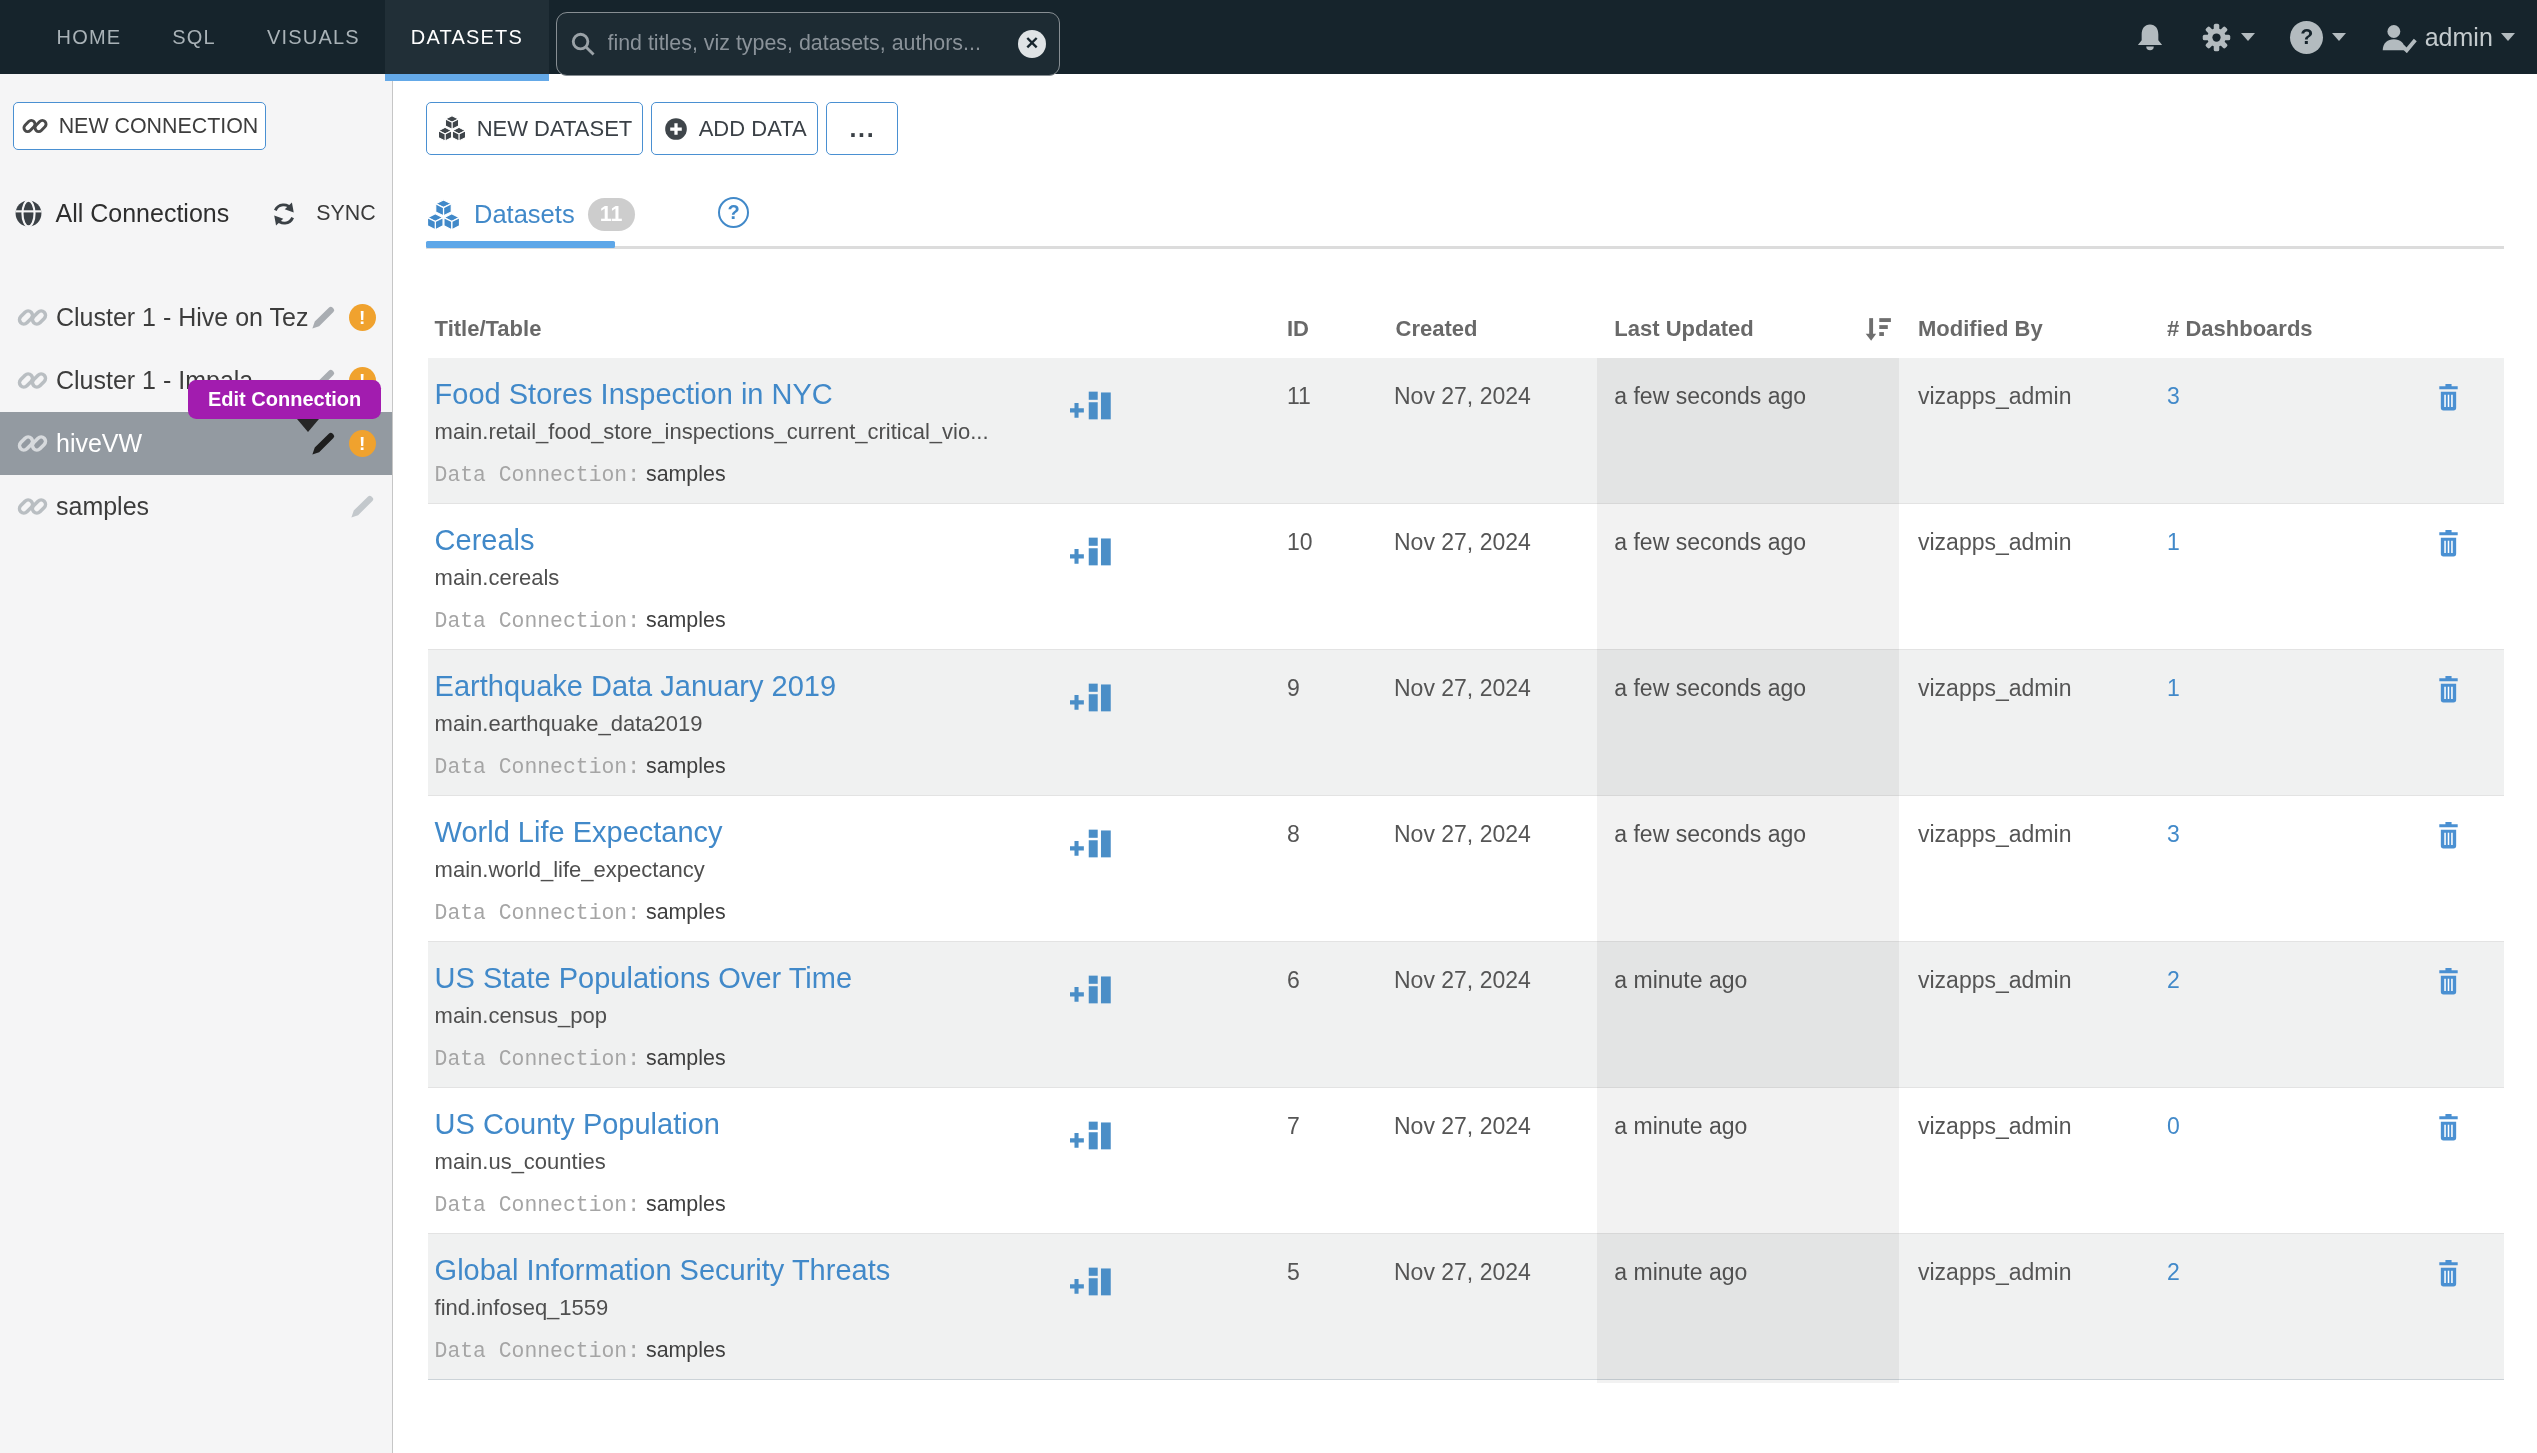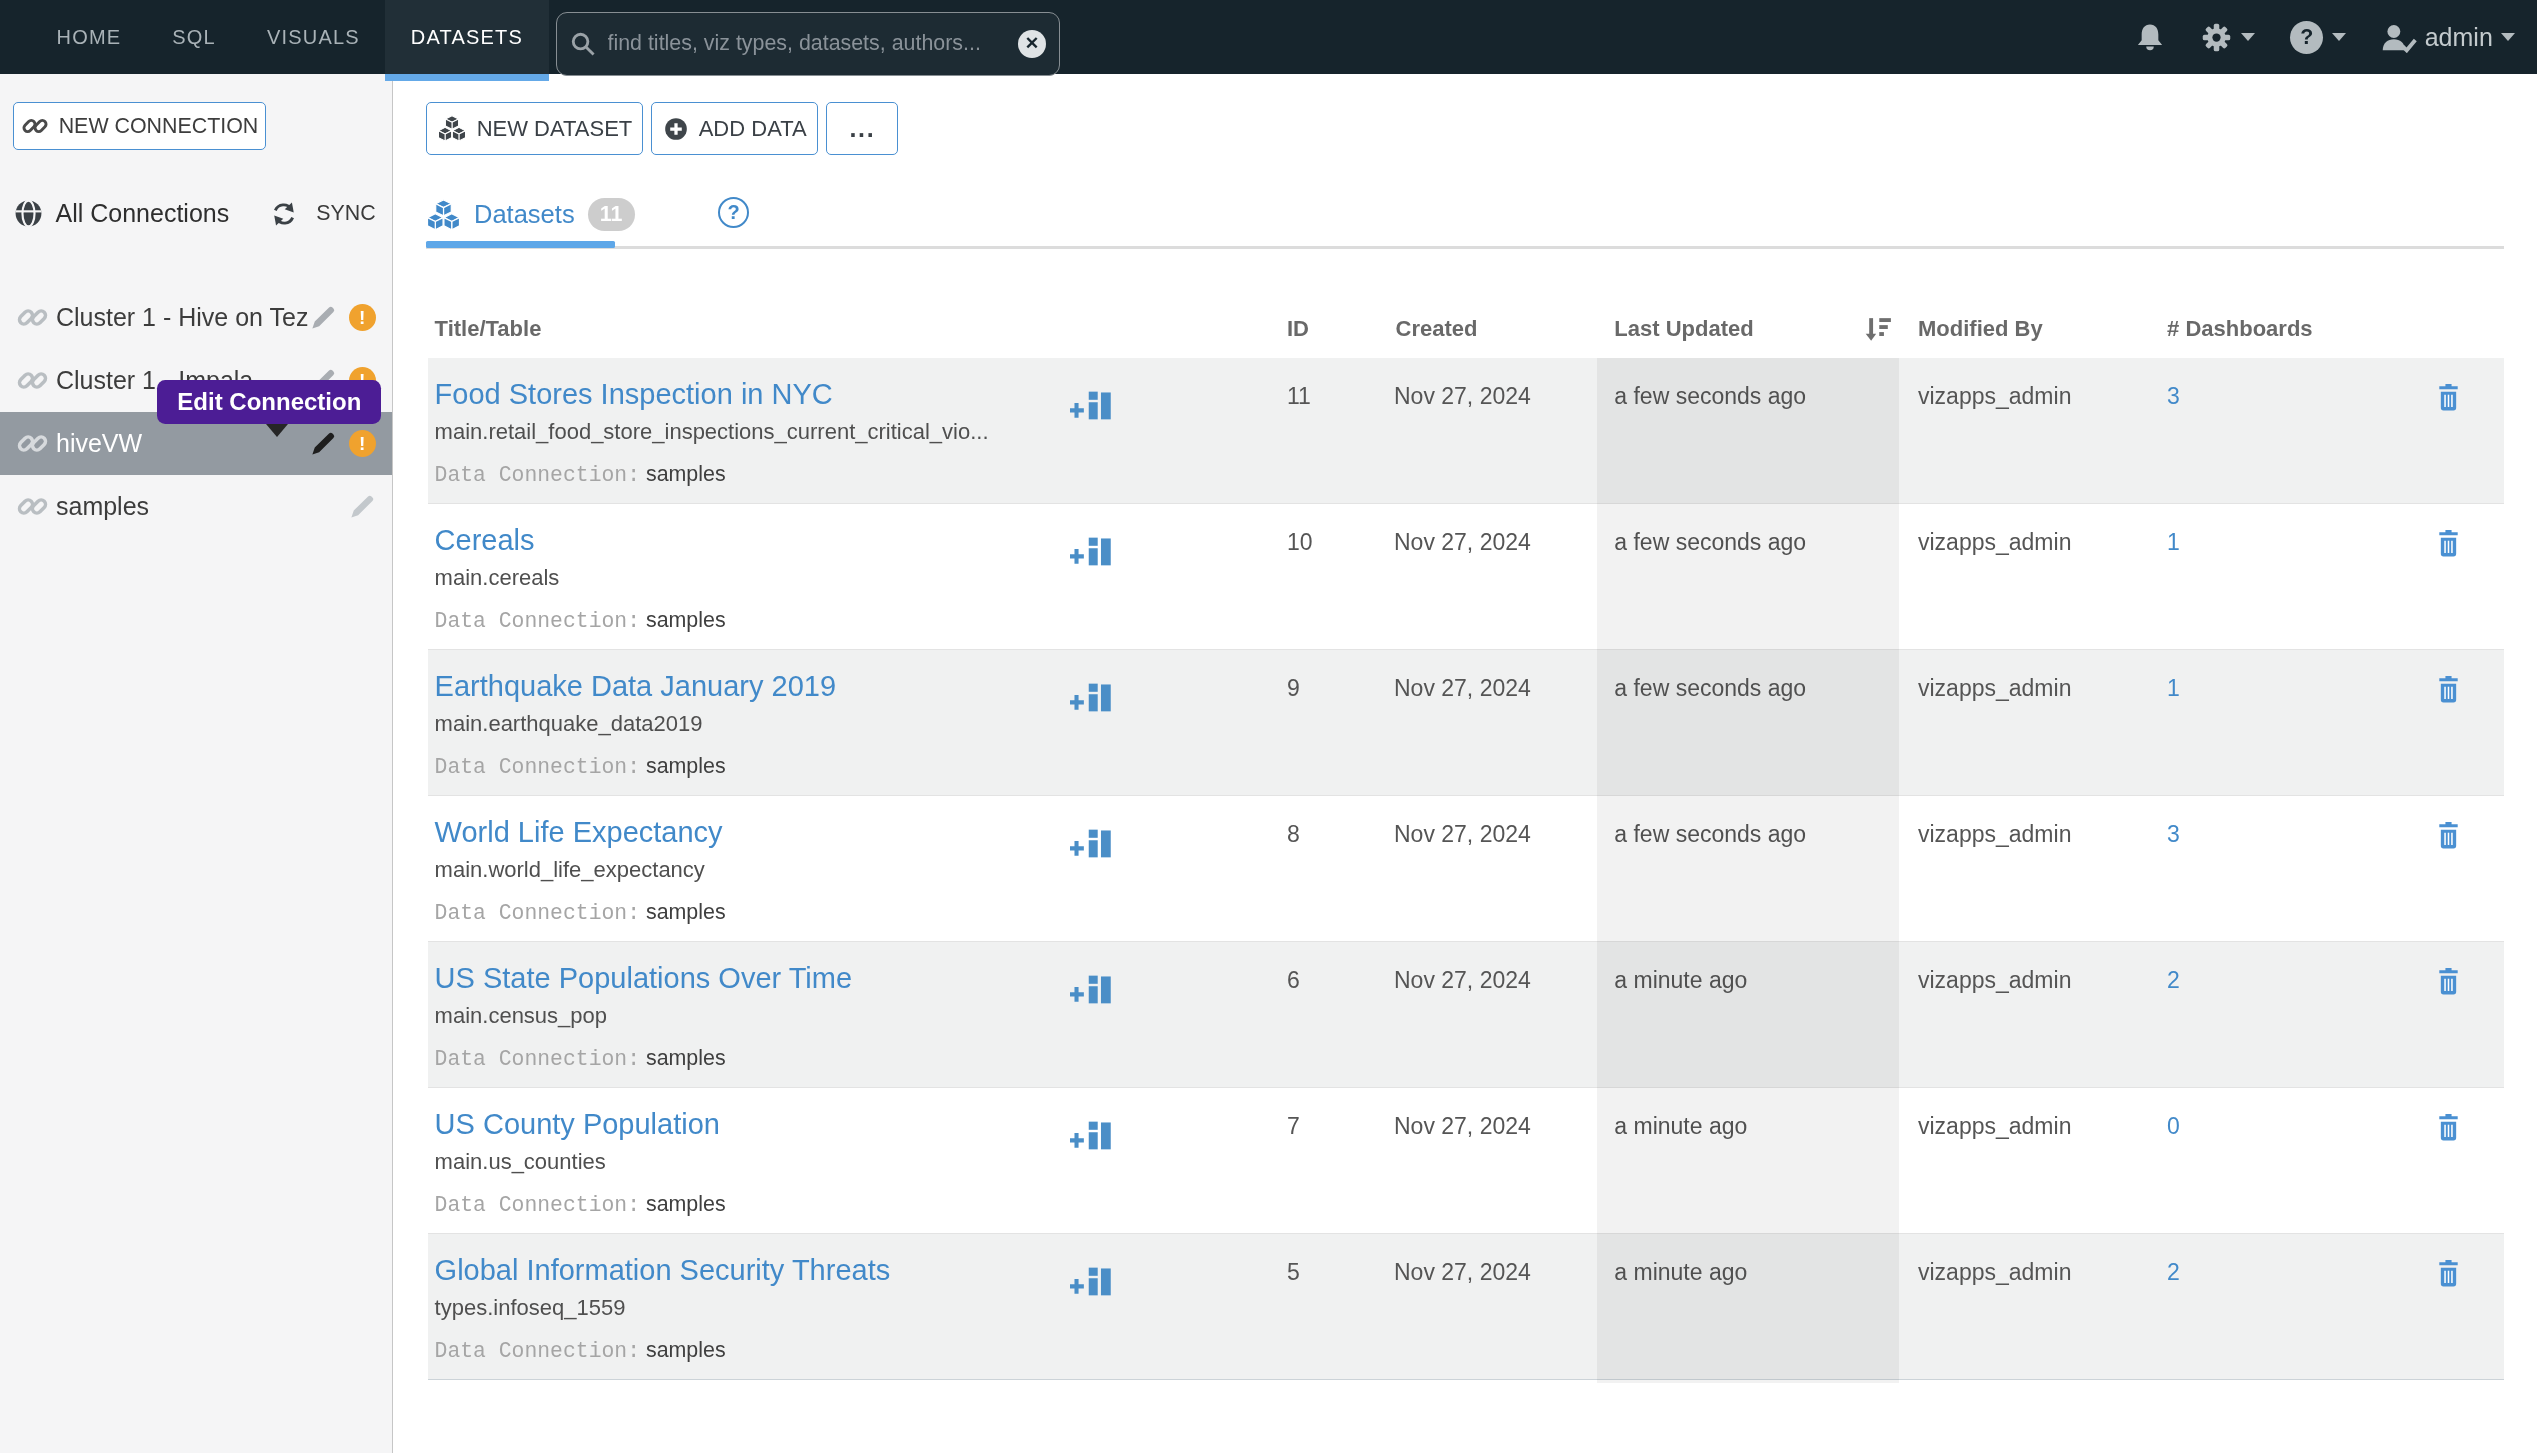--- a/index.html
+++ b/index.html
@@ -55,22 +55,22 @@
   .conn-item .conn-name { margin-left:6.6px; }
   .conn-item.selected { background:#939aa1; color:#ffffff; }
   .conn-item.selected .chain { color:#d7dadd; }
   .row-icons { position:absolute; right:16.4px; display:flex; align-items:center; gap:11.5px; }
   .pencil { color:#a9adb2; cursor:pointer; }
   .pencil.dark { color:#1e1e1e; }
   .pencil.light { color:#c3c8cc; }
   .warn { width:27px; height:27px; border-radius:50%; background:#f0a22e; color:#ffffff;
           font-size:19px; font-weight:bold; display:flex; align-items:center;
           justify-content:center; flex:none; }
-  .tooltip { position:absolute; top:306px; right:10.7px; background:#4c1d95;
-          color:#ffffff; font-size:24px; font-weight:bold; padding:8.2px 20px;
+  .tooltip { position:absolute; top:306px; right:10.7px; background:#a21caf;
+          color:#ffffff; font-size:20px; font-weight:bold; padding:8.2px 20px;
           border-radius:8.2px; z-index:30; white-space:nowrap; }
   .tooltip::after { content:""; position:absolute; top:100%; left:109px;
           border-left:11.5px solid transparent; border-right:11.5px solid transparent;
           border-top:13px solid #262626; }
 
   
   .main { position:absolute; left:395px; top:74px; right:0; bottom:0; background:#ffffff; }
   .toolbar { position:absolute; left:31px; top:28px; display:flex; gap:8.2px; }
   .tb-btn { height:53px; background:#ffffff; border:1.6px solid #4a90d2; border-radius:5px;
           display:flex; align-items:center; justify-content:center; gap:10px;
@@ -574,21 +574,21 @@
           <line x1="19.5" y1="15" x2="19.5" y2="31"></line>
         </g>
       </svg>
     </div>
   </div>
 
   <div class="grid trow">
     <div class="cell c-title">
       <div class="tblock">
         <a class="ds-title">Global Information Security Threats</a>
-        <div class="ds-table">types.infoseq_1559</div>
+        <div class="ds-table">find.infoseq_1559</div>
         <div class="ds-dc">
           <span class="dc-label">Data Connection:</span>
           <span class="dc-val">samples</span>
         </div>
       </div>
       <svg class="newviz" width="44" height="31" viewBox="0 0 54 38">
         <g fill="#4a8ec7">
           <path d="M8 16 v18 M-1 25 h18" stroke="#4a8ec7" stroke-width="5" fill="none"></path>
           <rect x="23" y="2" width="11" height="10"></rect>
           <rect x="23" y="15" width="11" height="21"></rect>

